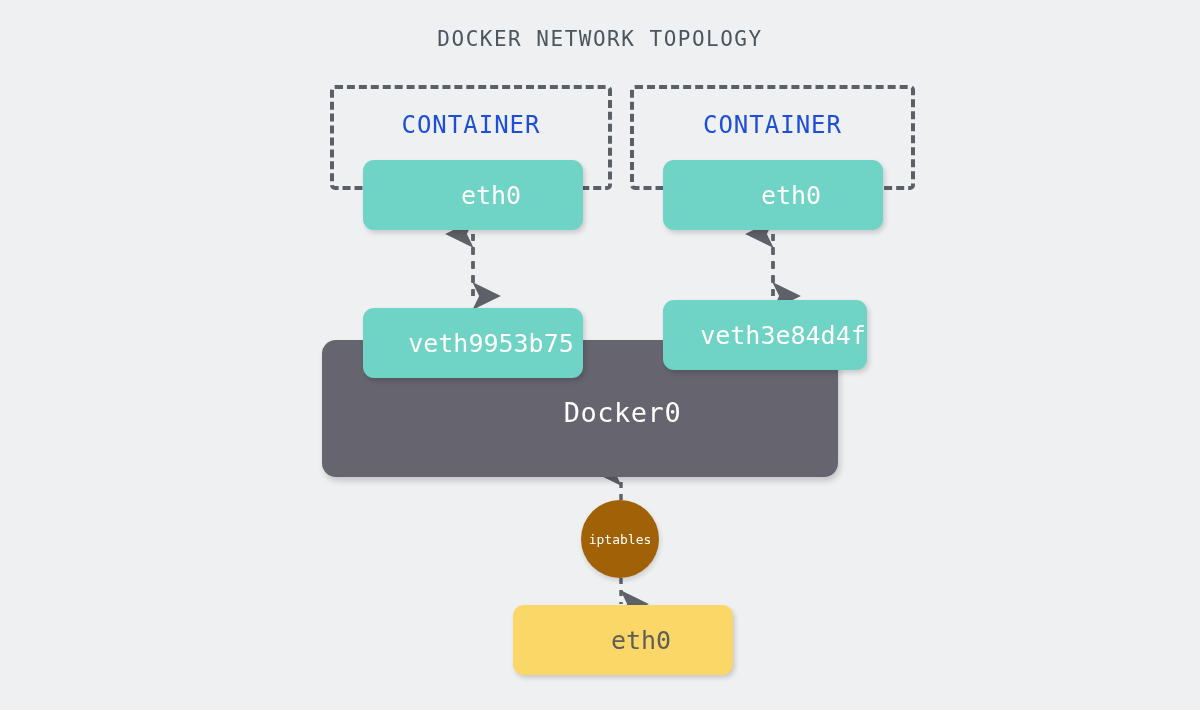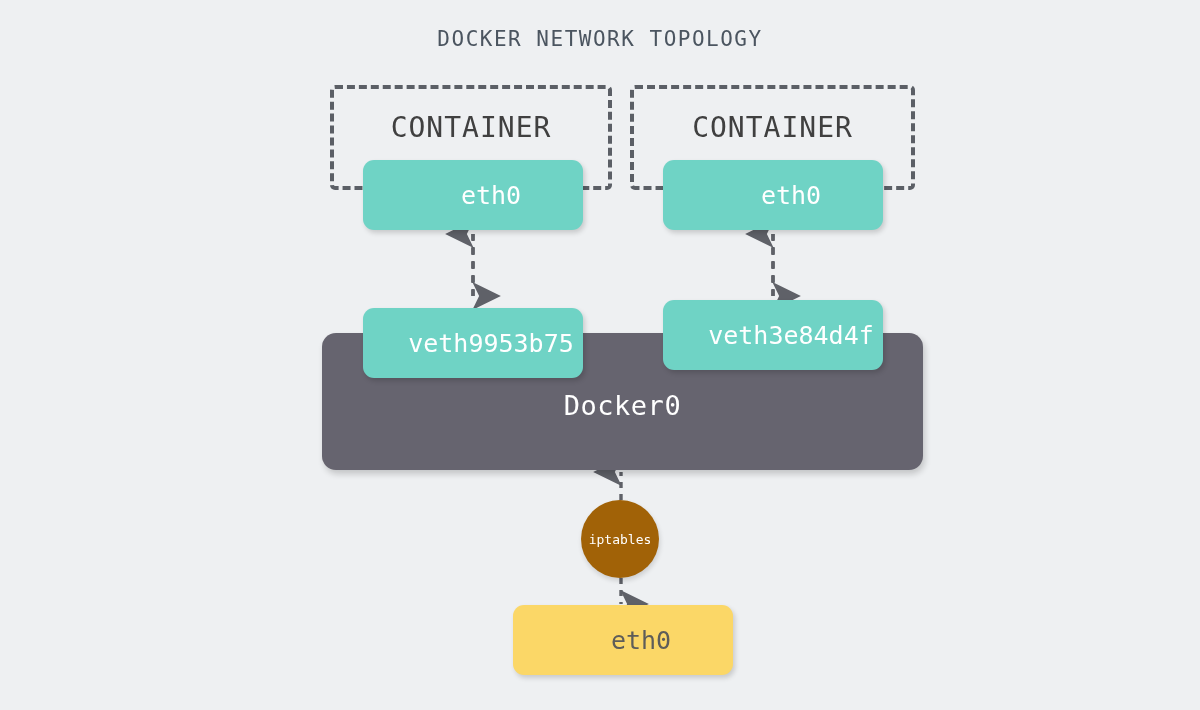--- a/index.html
+++ b/index.html
@@ -43,23 +43,23 @@
   }
   #container-frame-1 { left: 330px; top: 85px; width: 282px; height: 105px; }
   #container-frame-2 { left: 630px; top: 85px; width: 285px; height: 105px; }
 
   .container-label {
     position: absolute;
     width: 100%;
     top: 22px;
     text-align: center;
     font-family: "DejaVu Sans Mono", monospace;
-    font-size: 28px;
+    font-size: 24px;
     letter-spacing: 1px;
-    color: #404040;
+    color: #1d4ed8;
   }
 
   
   .node {
     position: absolute;
     box-sizing: border-box;
     border-radius: 11px;
     display: flex;
     align-items: center;
     justify-content: center;
@@ -74,29 +74,29 @@
   }
   .node-yellow {
     background: #fbd767;
     color: #5e5d59;
     font-size: 25px;
   }
 
   #eth0-container-1 { left: 363px; top: 160px; width: 220px; height: 70px; }
   #eth0-container-2 { left: 663px; top: 160px; width: 220px; height: 70px; }
   #veth-1          { left: 363px; top: 308px; width: 220px; height: 70px; }
-  #veth-2          { left: 663px; top: 300px; width: 220px; height: 70px; }
+  #veth-2          { left: 663px; top: 300px; width: 204px; height: 70px; }
   #eth0-host       { left: 513px; top: 605px; width: 220px; height: 70px; }
 
   
   #docker-bridge {
     position: absolute;
     left: 322px;
-    top: 333px;
-    width: 601px;
+    top: 340px;
+    width: 516px;
     height: 137px;
     background: #66646f;
     border-radius: 14px;
     box-shadow: 2px 4px 6px rgba(0,0,0,0.18);
   }
   #docker-bridge-label {
     position: absolute;
     left: 0;
     top: 57px;
     width: 601px;

